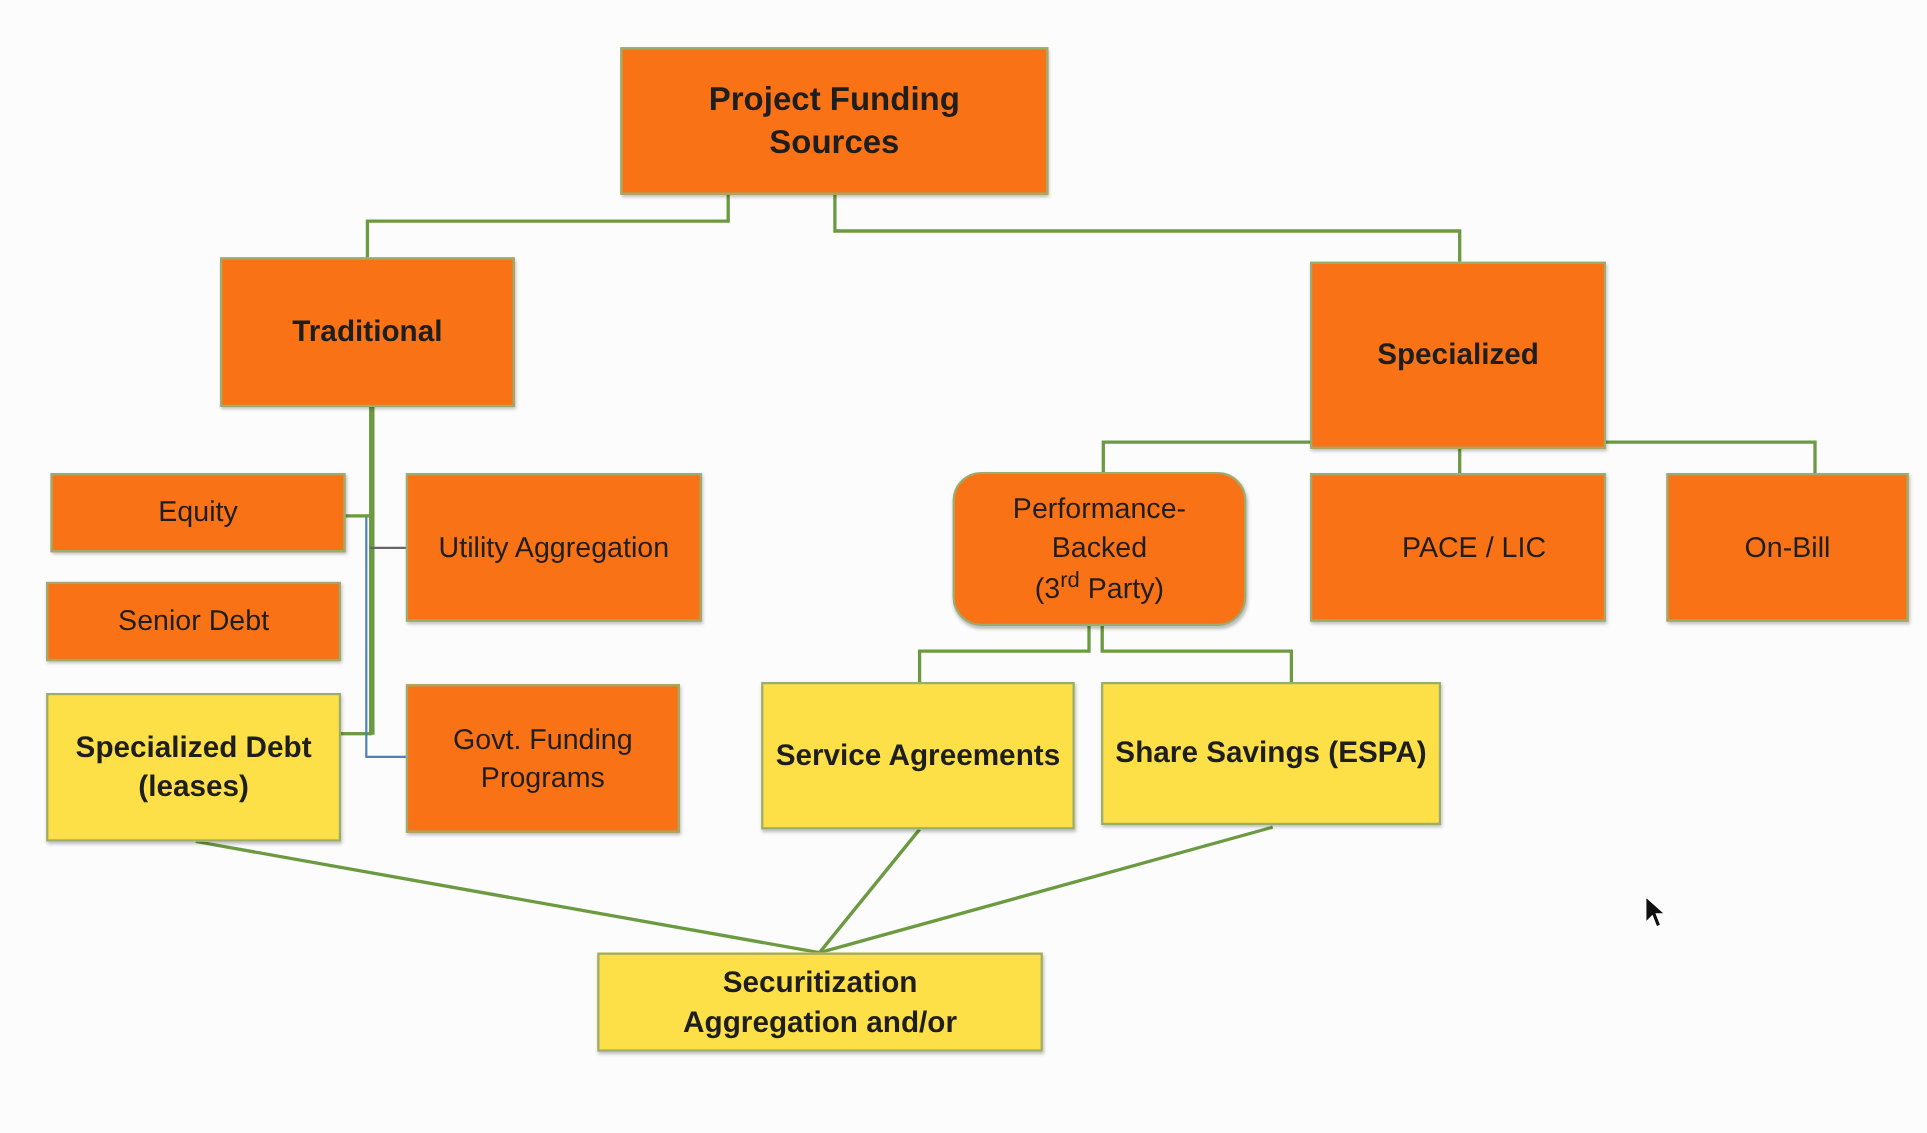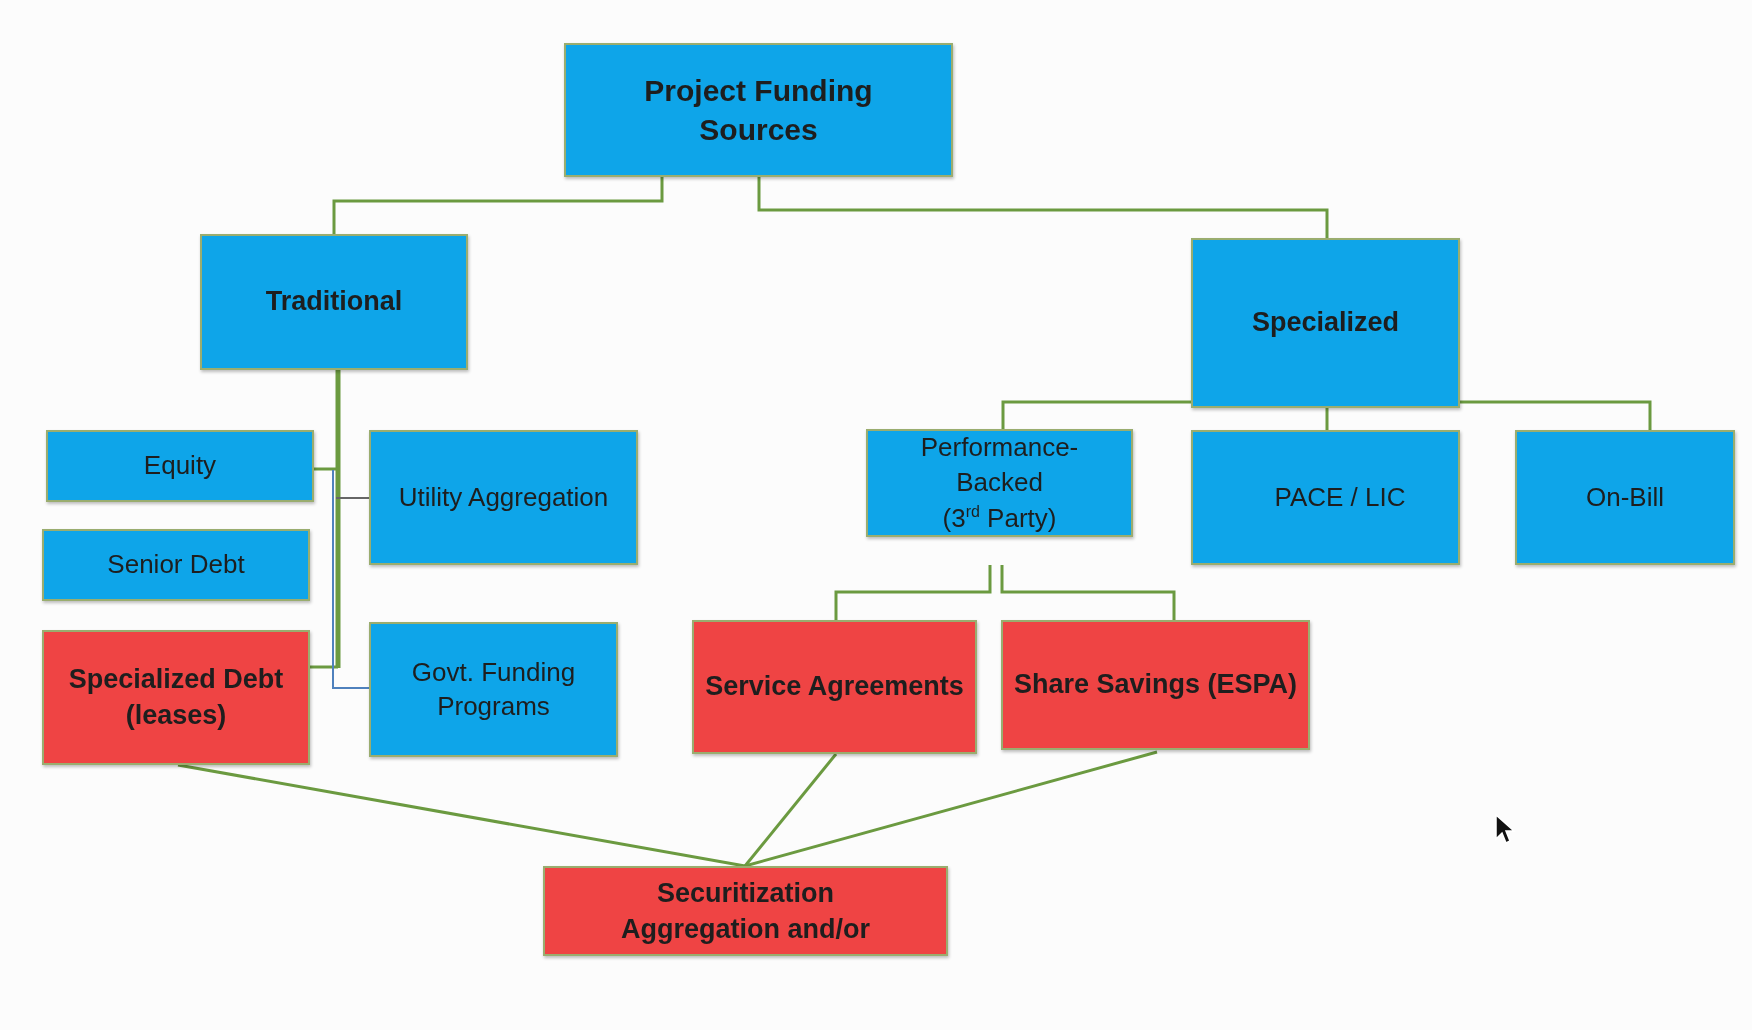--- a/index.html
+++ b/index.html
@@ -1,25 +1,25 @@
 <!DOCTYPE html>
 <html><head>
 <meta charset="utf-8">
 <style>
   html, body { margin:0; padding:0; }
   body { width:1752px; height:1030px; background:#fcfcfc; position:relative; overflow:hidden;
          font-family:"Liberation Sans", sans-serif; }
   svg.connectors { position:absolute; left:0; top:0; width:1752px; height:1030px; }
-  .box { position:absolute; box-sizing:border-box; border:2px solid #9aad6f; background:#0ea5e9;
+  .box { position:absolute; box-sizing:border-box; border:2px solid #9aad6f; background:#f97316;
          box-shadow:1px 2px 3px rgba(0,0,0,0.25); display:flex; align-items:center; justify-content:center;
          text-align:center; color:#1e1e1e; font-size:26px; line-height:1.3; }
   .box.bold { font-weight:bold; font-size:27px; }
-  .box.filled { background:#ef4444; }
+  .box.filled { background:#fde047; }
   .box span { display:block; }
-  sup { font-size:16px; }
+  sup { font-size:20px; }
   .cursor { position:absolute; left:1494px; top:813px; width:24px; height:34px; }
 </style>
 </head>
 <body>
 
 <svg class="connectors" viewBox="0 0 1752 1030">
   <g fill="none" stroke="#6b9a40" stroke-width="3">
 
     <polyline points="662,177 662,201 334,201 334,234"></polyline>
 
@@ -81,21 +81,21 @@
   <span>Utility Aggregation</span>
 </div>
 
 <div class="box" style="left:369px; top:622px; width:249px; height:135px;">
   <div>
     <span>Govt. Funding</span>
     <span>Programs</span>
   </div>
 </div>
 
-<div class="box" style="left:866px; top:429px; width:267px; height:108px; line-height:1.35;">
+<div class="box" style="left:866px; top:429px; width:267px; height:140px; line-height:1.35;border-radius:26px;">
   <div>
     <span>Performance-</span>
     <span>Backed</span>
     <span><span style="display:inline">(3</span><sup>rd</sup><span style="display:inline"> Party)</span></span>
   </div>
 </div>
 
 <div class="box" style="left:1191px; top:430px; width:269px; height:135px;padding-left:29px;">
   <span>PACE / LIC</span>
 </div>

